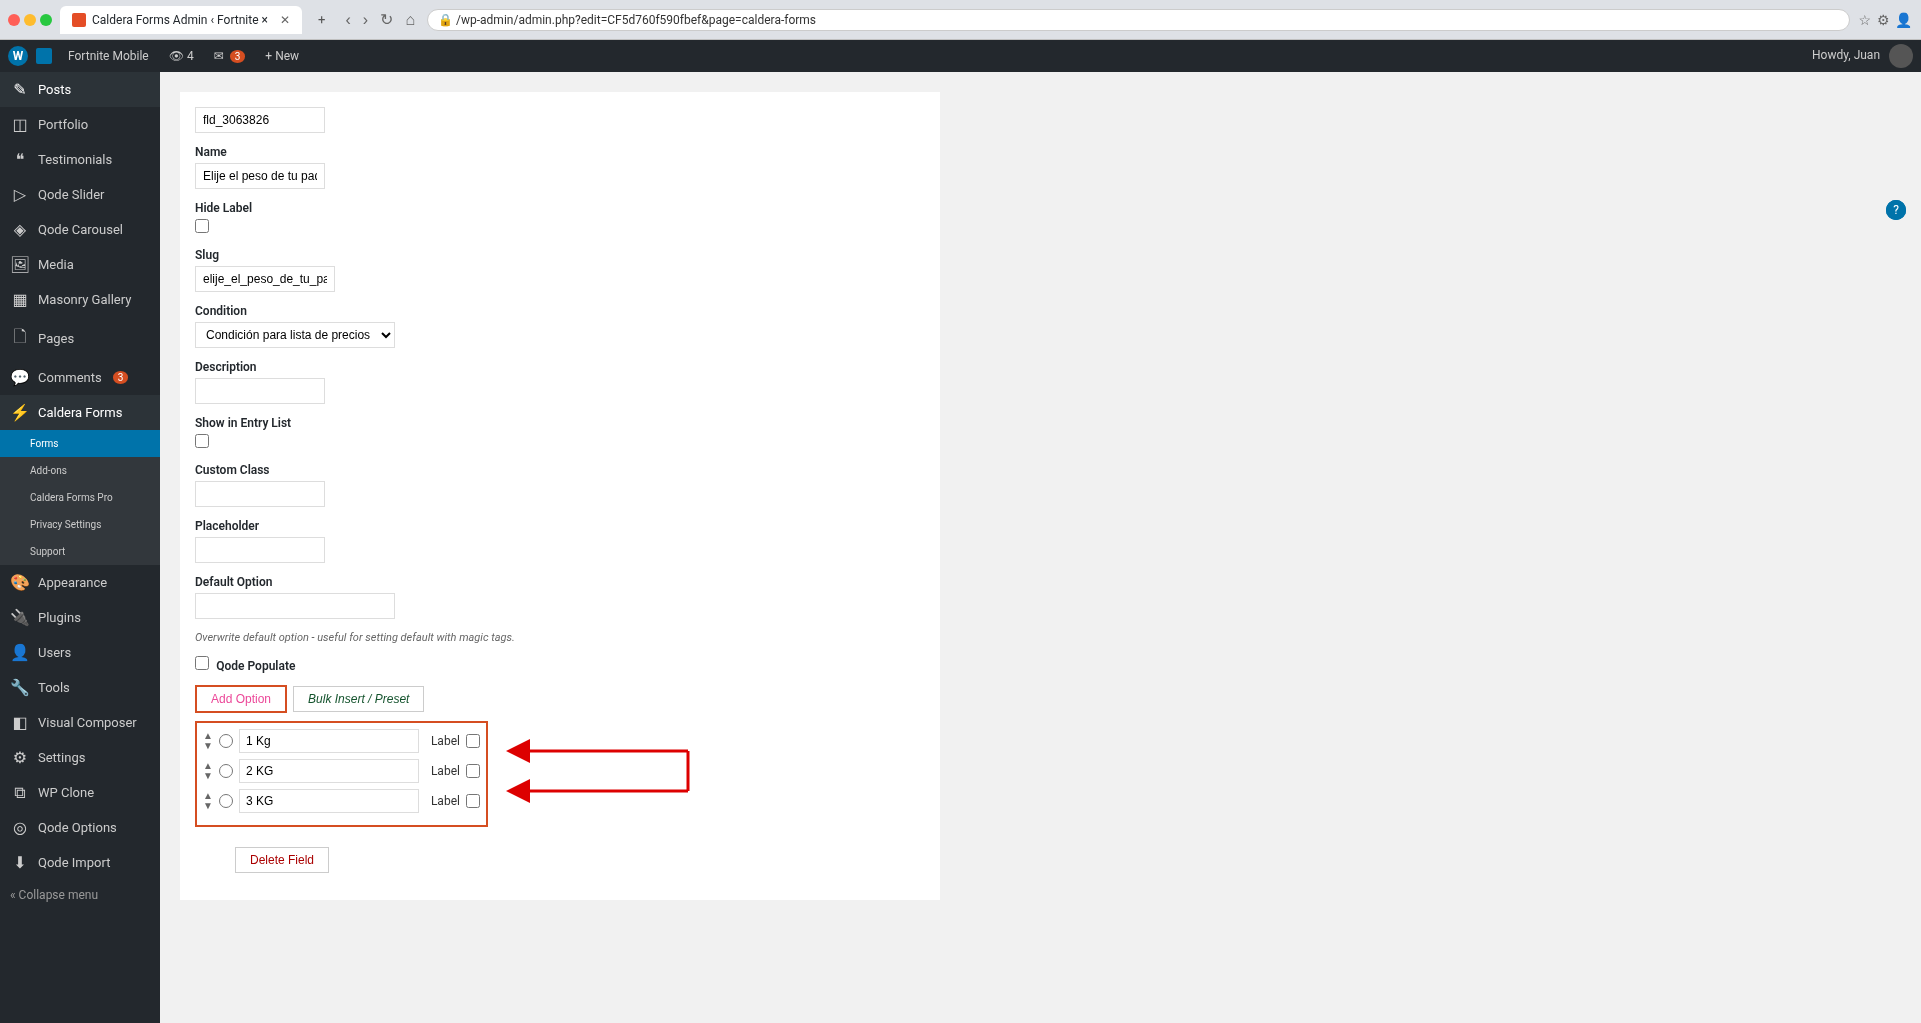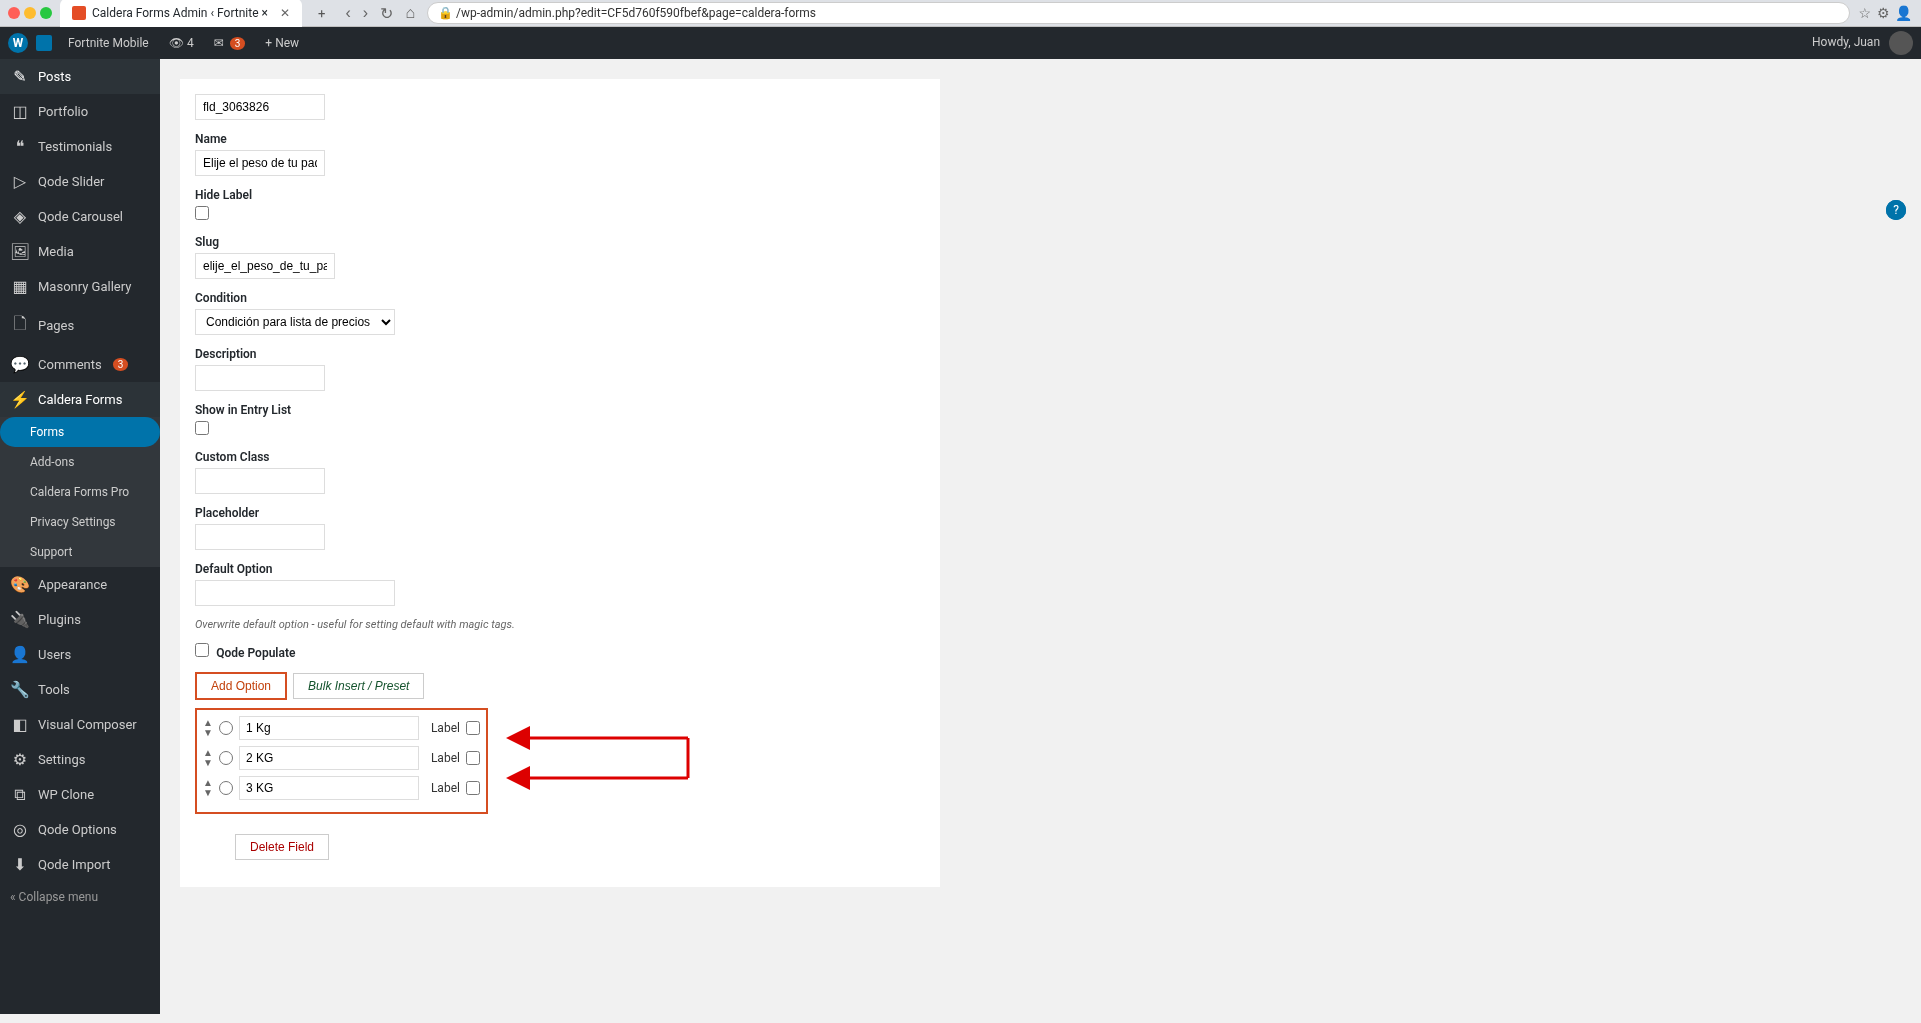--- a/index.html
+++ b/index.html
@@ -1,19 +1,19 @@
 <!DOCTYPE html>
 <html><head>
   <meta charset="utf-8">
   <style>
     * { box-sizing: border-box; margin: 0; padding: 0; }
     body { font-family: -apple-system, BlinkMacSystemFont, "Segoe UI", Roboto, sans-serif; font-size: 13px; background: #f1f1f1; color: #23282d; }
 
     
-    .browser-chrome { background: #dee1e6; height: 27px; display: flex; align-items: center; padding: 0 8px; gap: 8px; border-bottom: 1px solid #c0c0c0; }
+    .browser-chrome { background: #dee1e6; height: 40px; display: flex; align-items: center; padding: 0 8px; gap: 8px; border-bottom: 1px solid #c0c0c0; }
     .browser-tab { background: white; border-radius: 6px 6px 0 0; padding: 6px 12px; font-size: 12px; display: flex; align-items: center; gap: 6px; height: 28px; }
     .browser-tab-icon { width: 14px; height: 14px; background: #e44d26; border-radius: 2px; display: inline-block; }
     .browser-controls { display: flex; align-items: center; gap: 4px; }
     .browser-btn { width: 12px; height: 12px; border-radius: 50%; border: none; cursor: pointer; }
     .btn-close { background: #ff5f57; }
     .btn-min { background: #febc2e; }
     .btn-max { background: #28c840; }
     .browser-nav { display: flex; gap: 4px; }
     .nav-btn { background: none; border: none; font-size: 16px; color: #666; cursor: pointer; padding: 2px 4px; }
     .address-bar { flex: 1; background: white; border-radius: 12px; padding: 3px 10px; font-size: 12px; color: #333; border: 1px solid #ccc; }
@@ -31,21 +31,21 @@
     
     .wp-layout { display: flex; height: calc(100vh - 36px - 32px); }
 
     
     .wp-sidebar { width: 160px; background: #23282d; color: #eee; flex-shrink: 0; overflow-y: auto; }
     .sidebar-item { display: flex; align-items: center; gap: 8px; padding: 8px 10px; cursor: pointer; font-size: 13px; color: #ccc; text-decoration: none; }
     .sidebar-item.active { background: #0073aa; color: white; }
     .sidebar-item.active-parent { background: #2c3338; color: white; }
     .sidebar-icon { font-size: 16px; width: 20px; text-align: center; }
     .sidebar-submenu { background: #32373c; }
-    .sidebar-submenu .sidebar-item { padding-left: 30px; font-size: 12px; border-radius: 15px; }
+    .sidebar-submenu .sidebar-item { padding-left: 30px; font-size: 10px; }
     .sidebar-submenu .sidebar-item.active { background: #0073aa; color: white; }
     .sidebar-footer { padding: 8px 10px; color: #999; font-size: 12px; cursor: pointer; }
 
     
     .wp-main { flex: 1; background: #f1f1f1; overflow-y: auto; padding: 20px; }
 
     
     .field-settings { background: white; padding: 15px; max-width: 760px; }
 
     .form-row { margin-bottom: 12px; }
@@ -53,21 +53,21 @@
     .form-input { border: 1px solid #ddd; padding: 4px 7px; font-size: 12px; width: 130px; height: 26px; }
     .form-input-wide { width: 200px; }
     .form-checkbox { width: 14px; height: 14px; margin: 0; }
 
     .form-select { border: 1px solid #ddd; padding: 3px 6px; font-size: 12px; height: 26px; width: 200px; background: white; }
 
     .form-text-sm { font-size: 11px; color: #666; font-style: italic; margin-top: 4px; }
 
     
     .btn-row { display: flex; gap: 6px; align-items: center; margin-bottom: 8px; }
-    .btn-primary { background: white; border: 2px solid #d54e21; color: #c2410c; padding: 5px 14px; font-size: 12px; cursor: pointer; }
+    .btn-primary { background: white; border: 2px solid #d54e21; color: #ec4899; padding: 5px 14px; font-size: 12px; cursor: pointer; }
     .btn-secondary { background: white; border: 1px solid #ccc; color: #14532d; padding: 5px 14px; font-size: 12px; cursor: pointer; font-style: italic; }
     .btn-danger { background: white; border: 1px solid #ccc; color: #a00; padding: 5px 14px; font-size: 12px; cursor: pointer; }
 
     
     .radio-row { display: flex; align-items: center; gap: 12px; margin-bottom: 8px; }
     .radio-label { font-size: 12px; display: flex; align-items: center; gap: 4px; }
 
     
     .options-list { border: 2px solid #d54e21; padding: 6px; margin-bottom: 10px; }
     .option-row { display: flex; align-items: center; gap: 6px; margin-bottom: 6px; }

